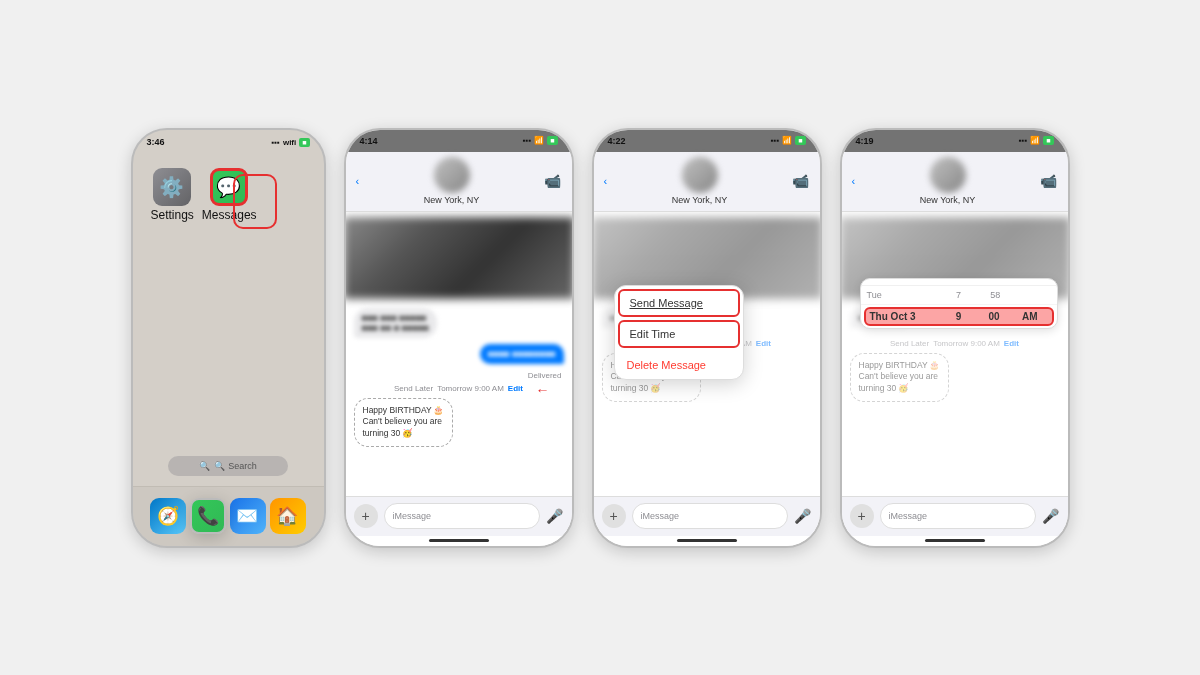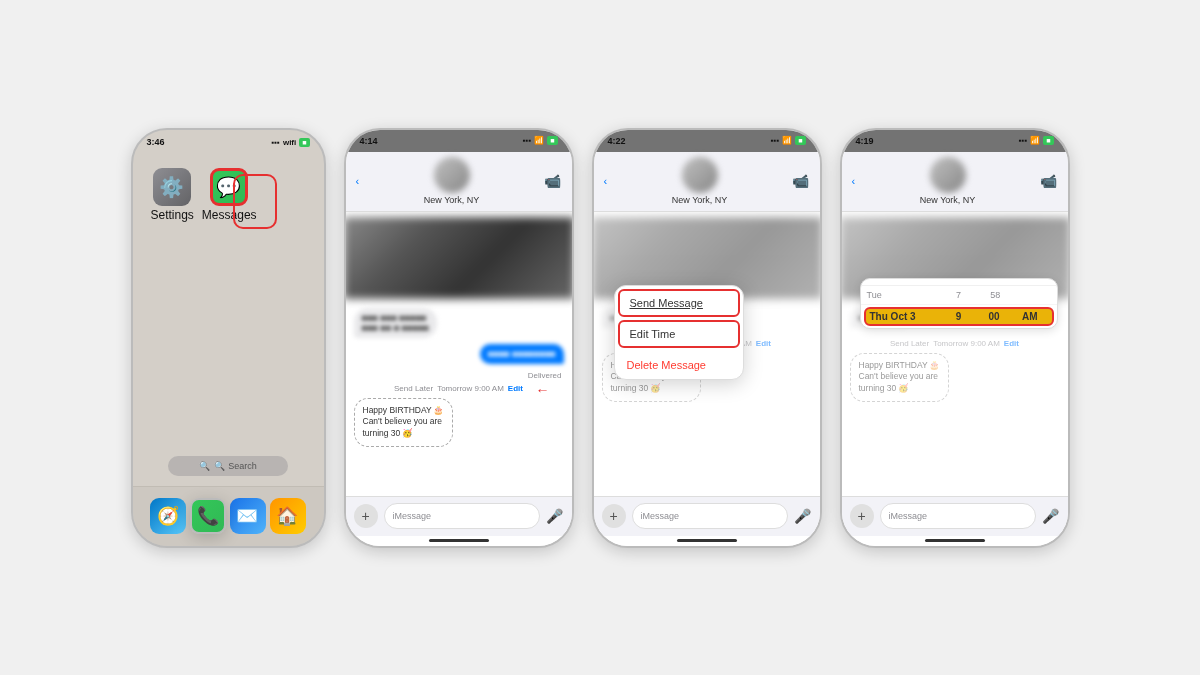--- a/index.html
+++ b/index.html
@@ -592,21 +592,21 @@
         <span></span>
         <span></span>
         <span></span>
       </div>
       <div class="dp-row muted">
         <span class="dp-day">Tue</span>
         <span class="dp-hour">7</span>
         <span class="dp-min">58</span>
         <span class="dp-ampm"></span>
       </div>
-      <div class="dp-row selected" style="background:#eab308;border:2px solid #e63030;border-radius:6px;margin:2px 3px;font-weight:600;">
+      <div class="dp-row selected" style="background:#fca5a5;border:2px solid #e63030;border-radius:6px;margin:2px 3px;font-weight:600;">
         <span class="dp-day">Thu Oct 3</span>
         <span class="dp-hour">9</span>
         <span class="dp-min">00</span>
         <span class="dp-ampm">AM</span>
       </div>
     </div>
     <div class="msg-input-bar">
       <div class="msg-add-btn">+</div>
       <div class="msg-input-field">
         <span>iMessage</span>

